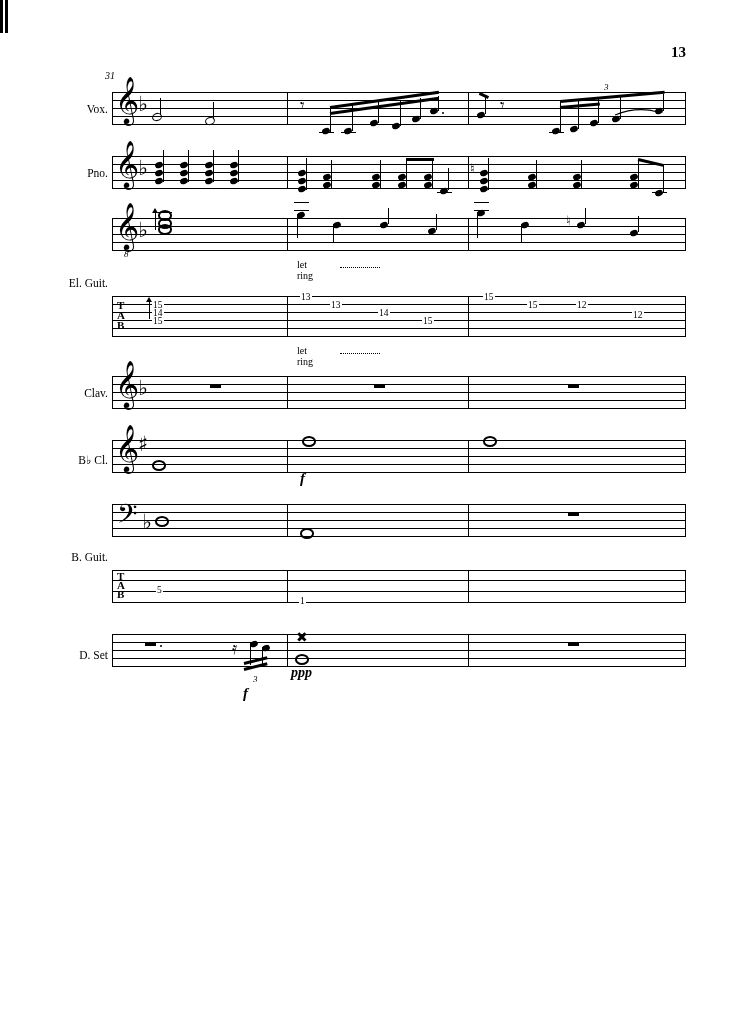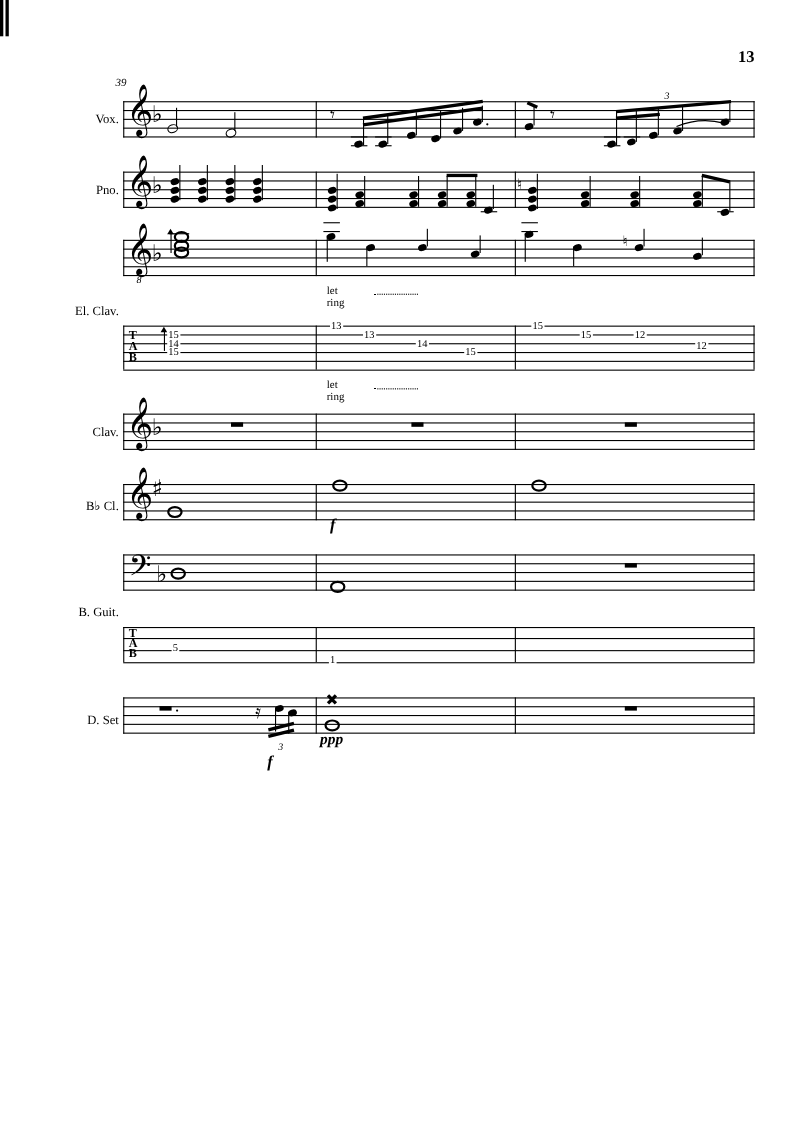--- a/index.html
+++ b/index.html
@@ -220,21 +220,21 @@
 </style>
 </head>
 <body>
 
 <div class="page">
 
   <div class="page-number">13</div>
 
   <div class="system">
 
-    <div class="measure-num" style="left:105px; top:70px;">39</div>
+    <div class="measure-num" style="left:105px; top:70px;">31</div>
 
     <div class="inst-label" style="left:40px; top:103px; width:68px;">Vox.</div>
     <div class="staff" style="left:112px; top:92px; width:574px; height:33px;">
       <div class="line" style="top:0px;"></div>
       <div class="line" style="top:8px;"></div>
       <div class="line" style="top:16px;"></div>
       <div class="line" style="top:24px;"></div>
       <div class="line" style="top:32px;"></div>
     </div>
     <div class="barline" style="left:112px; top:92px; height:33px;"></div>
@@ -407,21 +407,21 @@
     <div class="stem" style="left:521px; top:224px; height:18px;"></div>
     <div class="accidental" style="left:566px; top:214px;">♮</div>
     <div class="notehead" style="left:577px; top:222px;"></div>
     <div class="stem" style="left:585px; top:208px; height:16px;"></div>
     <div class="notehead" style="left:630px; top:230px;"></div>
     <div class="stem" style="left:638px; top:216px; height:16px;"></div>
 
     <div class="text-mark" style="left:297px; top:259px;">let ring</div>
     <div class="dashline" style="left:340px; top:267px; width:40px;"></div>
 
-    <div class="inst-label" style="left:30px; top:277px; width:78px;">El. Clav.</div>
+    <div class="inst-label" style="left:30px; top:277px; width:78px;">El. Guit.</div>
     <div class="staff tabstaff" style="left:112px; top:296px; width:574px; height:40px;">
       <div class="line" style="top:0px;"></div>
       <div class="line" style="top:8px;"></div>
       <div class="line" style="top:16px;"></div>
       <div class="line" style="top:24px;"></div>
       <div class="line" style="top:32px;"></div>
       <div class="line" style="top:40px;"></div>
     </div>
     <div class="barline" style="left:112px; top:296px; height:40px;"></div>
     <div class="barline" style="left:287px; top:296px; height:40px;"></div>

